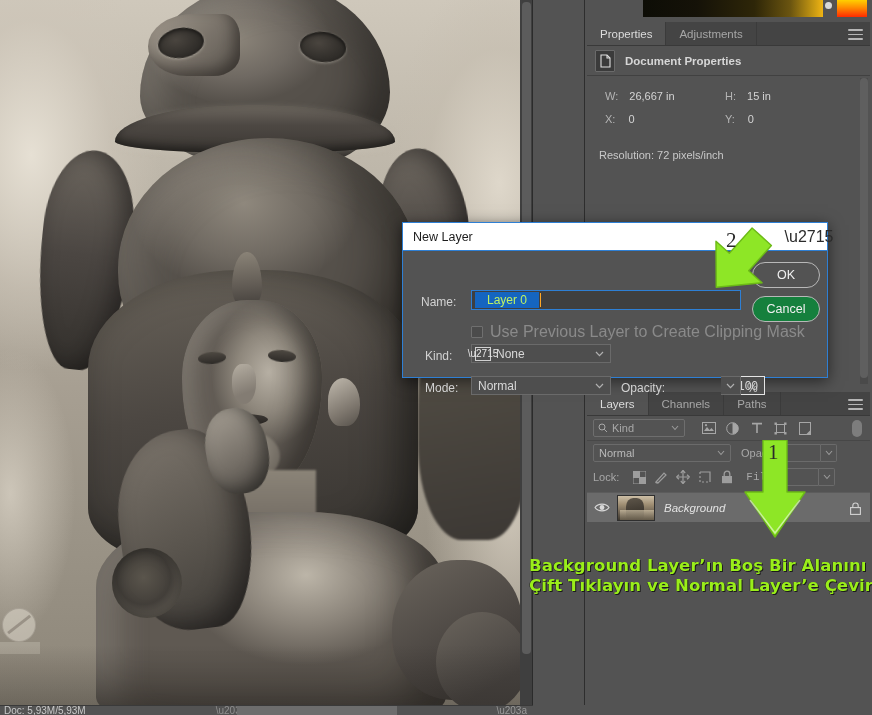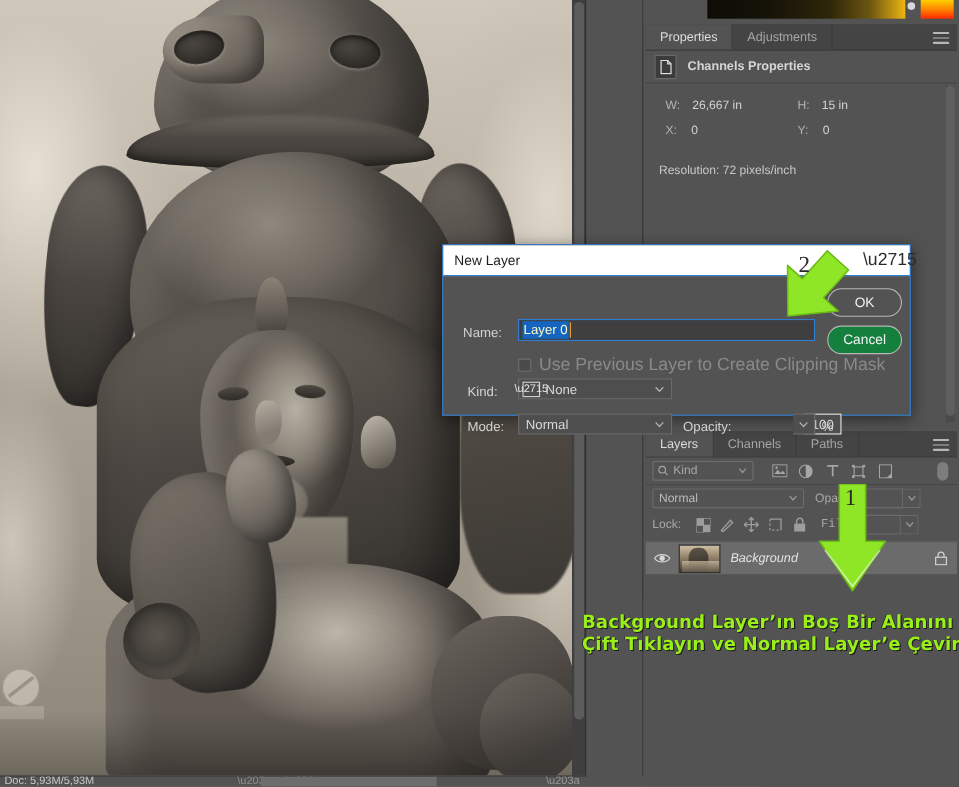--- a/index.html
+++ b/index.html
@@ -391,21 +391,21 @@
   #dialog-body { position: relative; height: 126px; }
 
   .dlg-label { position: absolute; font-size: 12px; color: #d2d2d2; }
   #name-label { left: 18px; top: 44px; }
   #name-input {
     position: absolute; left: 68px; top: 39px; width: 270px; height: 20px;
     background: #3f3f3f; border: 1px solid #2e7fd4; display: flex; align-items: center;
     padding-left: 3px;
   }
   #name-value {
-    font-size: 12px; color: #fef9c3; background: #1565c0; padding: 0 1px;
+    font-size: 12px; color: #bef264; background: #1565c0; padding: 0 12px;
     line-height: 16px;
   }
   #name-caret { width: 1px; height: 14px; background: #ffa726; margin-left: 1px; }
 
   #ok-button {
     position: absolute; left: 752px; top: 262px; width: 68px; height: 26px;
     border: 1px solid #b8b8b8; border-radius: 13px; background: #535353;
     display: flex; align-items: center; justify-content: center;
     font-size: 12.5px; color: #f0f0f0; cursor: pointer; z-index: 6;
   }
@@ -541,21 +541,21 @@
         </div>
       </div>
 
       <div id="props-header">
         <div id="props-doc-icon">
           <svg width="11" height="14" viewBox="0 0 11 14">
             <path d="M1 1 h6 l3 3 v9 h-9 z" fill="none" stroke="#e0e0e0" stroke-width="1.1"></path>
             <path d="M7 1 v3 h3" fill="none" stroke="#e0e0e0" stroke-width="1.1"></path>
           </svg>
         </div>
-        <div id="props-title">Channels Properties</div>
+        <div id="props-title">Document Properties</div>
       </div>
 
       <div id="props-body">
         <div class="props-row" style="left:18px; top:14px;">
           <span class="props-key">W:</span>
           <span class="props-val" style="margin-left:8px;">26,667 in</span>
         </div>
         <div class="props-row" style="left:138px; top:14px;">
           <span class="props-key">H:</span>
           <span class="props-val" style="margin-left:8px;">15 in</span>

